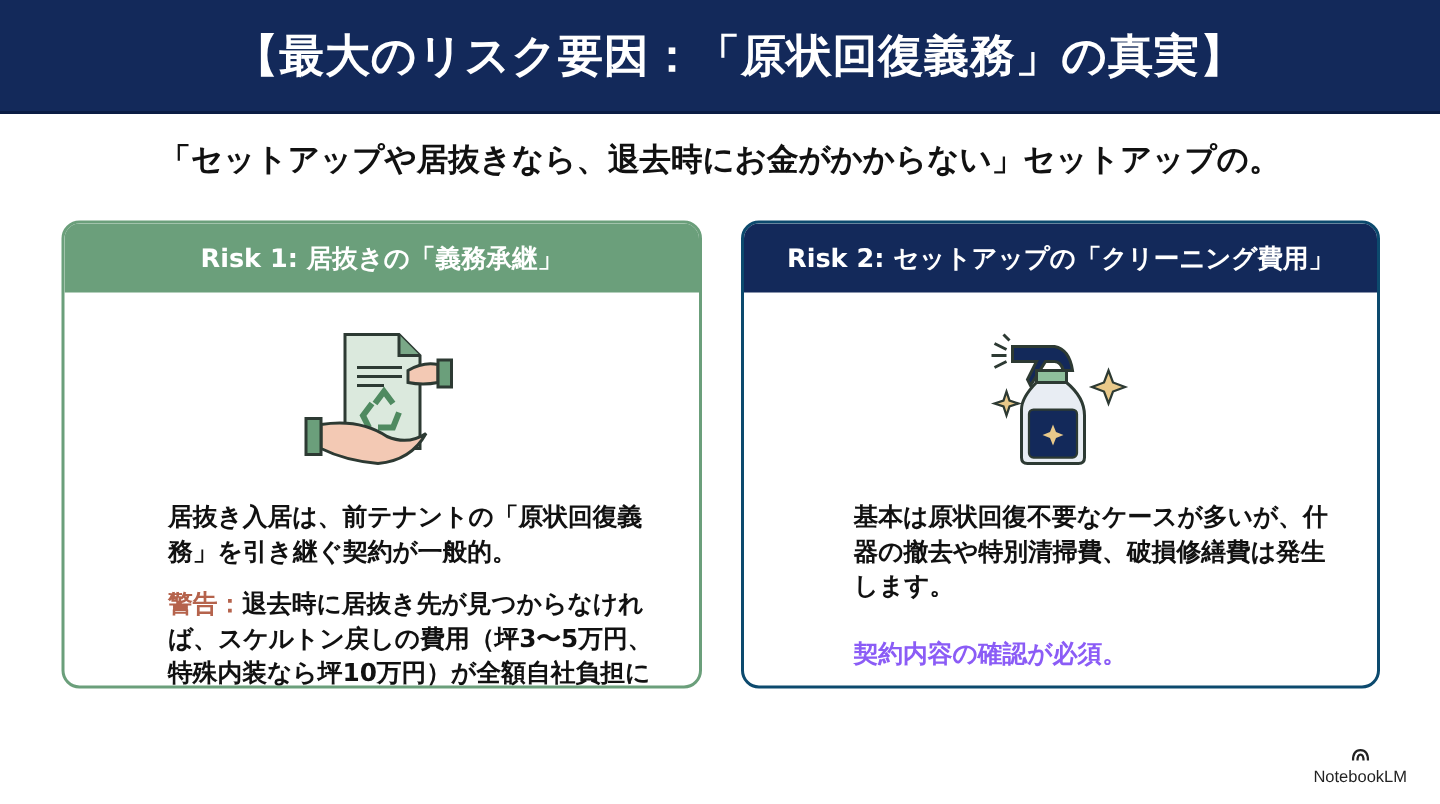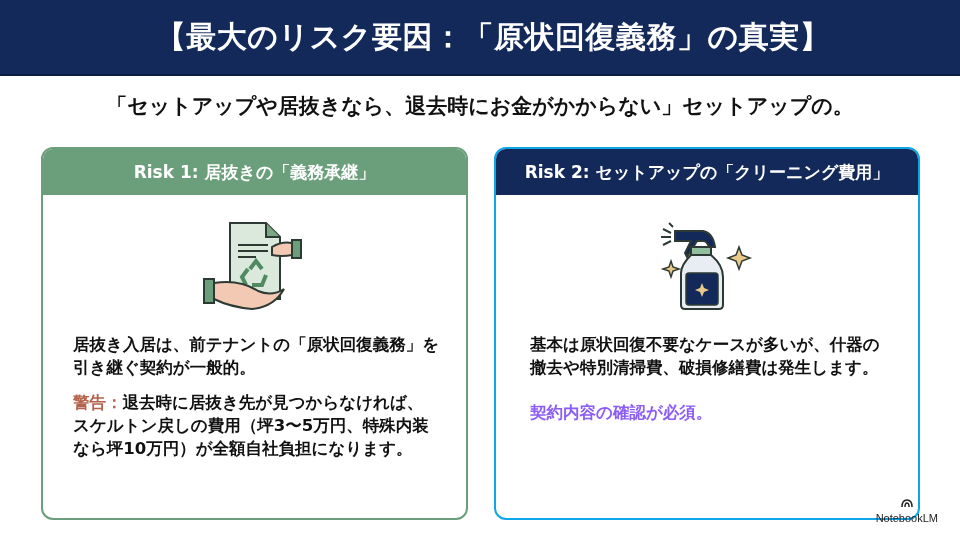--- a/index.html
+++ b/index.html
@@ -16,33 +16,33 @@
     display: flex; align-items: center; justify-content: center; padding-left: 13px;
   }
   .title-band h1 {
     margin: 0; color: #ffffff; font-size: 30px; font-weight: bold; letter-spacing: 0.5px;
   }
   .subtitle {
     position: absolute; left: 0; top: 92px; width: 960px; text-align: center;
     font-size: 21px; font-weight: bold; color: #111;
   }
   .card {
-    position: absolute; top: 147px; height: 373px; box-sizing: border-box;
+    position: absolute; top: 147px; height: 312px; box-sizing: border-box;
     border-radius: 12px; background: #fff; overflow: hidden;
   }
   .card.left { left: 41px; width: 427px; border: 2px solid #6b9f7b; }
-  .card.right { left: 494px; width: 426px; border: 2px solid #0ea5e9; }
+  .card.right { left: 494px; width: 426px; border: 2px solid #0c4a6e; }
   .card-header {
     height: 46px; display: flex; align-items: center; justify-content: center;
     color: #fff; font-size: 17px; font-weight: bold;
   }
   .card.left .card-header { background: #6b9f7b; }
   .card.right .card-header { background: #13295a; }
   .icon-wrap { display: flex; justify-content: center; margin-top: 22px; height: 96px; }
-  .card-body { padding: 0 26px 0 30px; font-size: 16.5px; font-weight: bold; line-height: 23px; }
+  .card-body { padding: 0 26px 0 30px; font-size: 16.5px; font-weight: bold; line-height: 23px; margin-left: 39px; }
   .card.left .card-body { margin-top: 20px; }
   .card.right .card-body { margin-top: 20px; padding-left: 34px; }
   .card-body p { margin: 0 0 12px 0; }
   .warn-label { color: #b5634c; }
   .accent-line { color: #8b5cf6; margin-top: 22px !important; }
   .brand {
     position: absolute; right: 22px; bottom: 12px; font-size: 11px; color: #222;
     display: flex; align-items: center; gap: 4px; font-family: "Liberation Sans", sans-serif; flex-direction: column;
   }
 </style>

